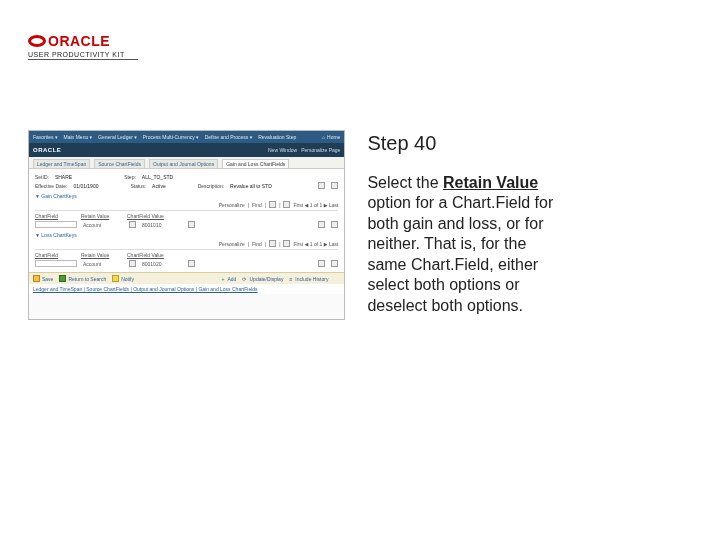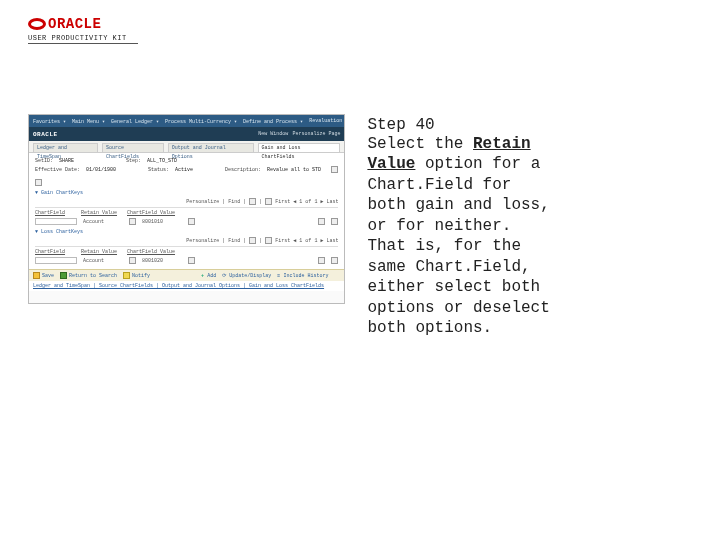--- a/index.html
+++ b/index.html
@@ -1,17 +1,17 @@
 <!DOCTYPE html>
 <html><head>
 <meta charset="utf-8">
 <style>
   * { box-sizing: border-box; margin: 0; padding: 0; }
   body { width: 720px; height: 540px; font-family: Arial, Helvetica, sans-serif; background: #fff; position: relative; }
-  .slide { width: 584px; height: 540px; position: relative; padding: 16px 28px; font-family: Liberation Mono, monospace; }
+  .slide { width: 584px; height: 540px; position: relative; padding: 33px 28px; }
   .header { display: flex; justify-content: space-between; align-items: flex-start; }
   .logo-block { display: flex; flex-direction: column; }
   .oracle-logo { display: flex; align-items: center; gap: 2px; margin-bottom: 2px; }
   .oracle-o { width: 18px; height: 12px; border: 3px solid #c00; border-radius: 9px/6px; display: inline-block; }
   .oracle-word { font-weight: 700; color: #c00; letter-spacing: 0.5px; font-size: 14px; }
   .upk-line { font-size: 7px; letter-spacing: 0.5px; color: #222; border-bottom: 1px solid #555; padding-bottom: 1px; width: 110px; }
   .page-title { font-size: 15px; color: #222; margin-top: 8px; }
   .content-row { display: flex; gap: 22px; margin-top: 70px; align-items: flex-start; }
   .screenshot { width: 400px; height: 190px; border: 1px solid #bbb; background: #fafafa; overflow: hidden; font-size: 5px; color: #555; }
   .ss-topbar { background: #2d5b84; height: 12px; display: flex; align-items: center; padding: 0 4px; color: #d9e6ef; gap: 6px; }
@@ -41,21 +41,21 @@
   .sq.ret { background: #4e9b36; border:1px solid #2f6a1f; }
   .sq.not { background: #f0d850; border:1px solid #b8a11f; }
   .ss-bottom .mid { margin-left: auto; display: flex; gap: 6px; }
   .ss-bottom .mid .plus::before { content:"+"; color:#2a7; font-weight:bold; margin-right:1px;}
   .ss-bottom .mid .up::before { content:"⟳"; color:#2a5f9e; margin-right:1px;}
   .ss-bottom .mid .hist::before { content:"≡"; color:#2a5f9e; margin-right:1px;}
   .ss-bottom .ts { margin-left: 6px; color: #888; }
   .ss-foot { padding: 2px 4px; color: #444; background: #fff; }
   .ss-foot a { color: #2a5f9e; text-decoration: underline; }
   .right-col { width: 238px; }
-  .step { font-size: 16px; color: #222; margin-top: 2px; }
+  .step { font-size: 20px; color: #222; margin-top: 2px; margin-bottom: 18px; }
   .instr { font-size: 16px; line-height: 1.28; color: #222; }
   .instr b { font-weight: 700; }
   u { text-decoration: underline; }
 </style>
 </head>
 <body>
 
 <div class="slide">
   <div class="header">
     <div class="logo-block">

